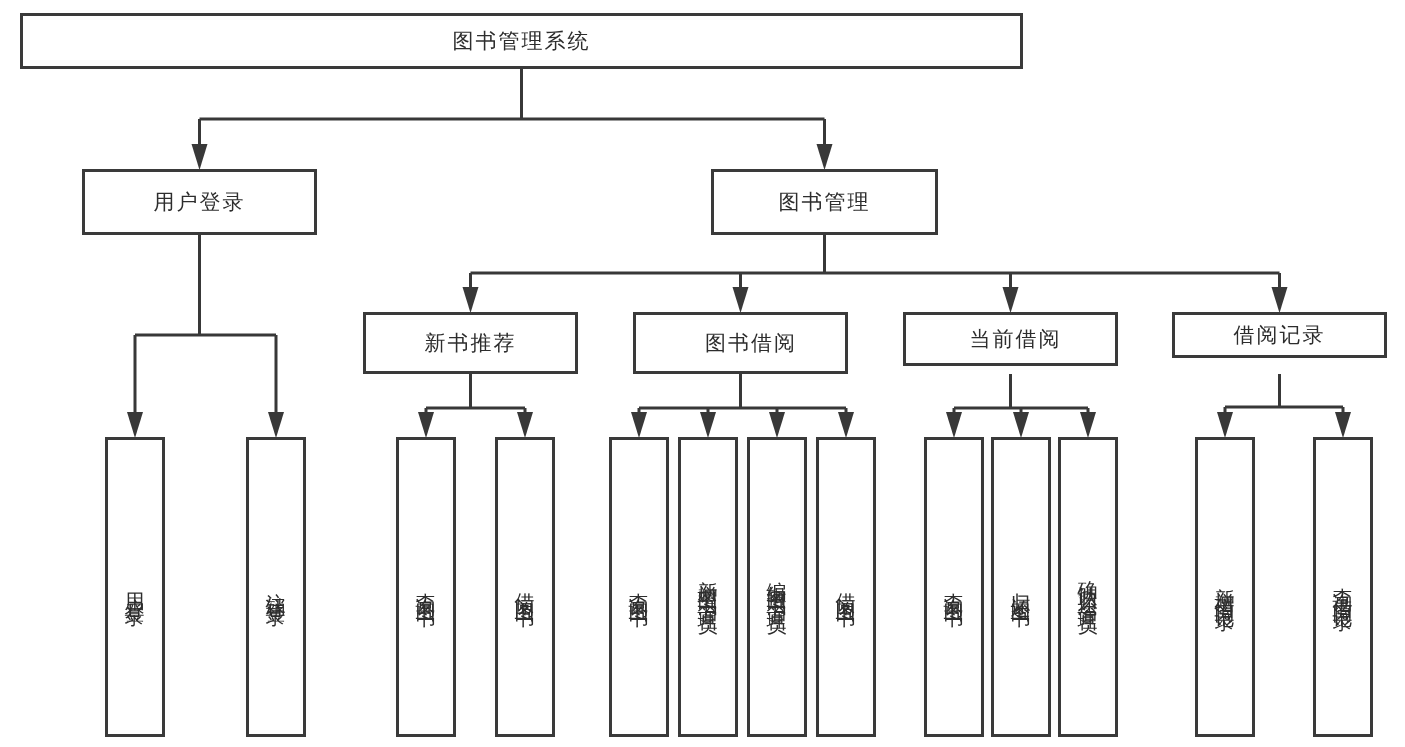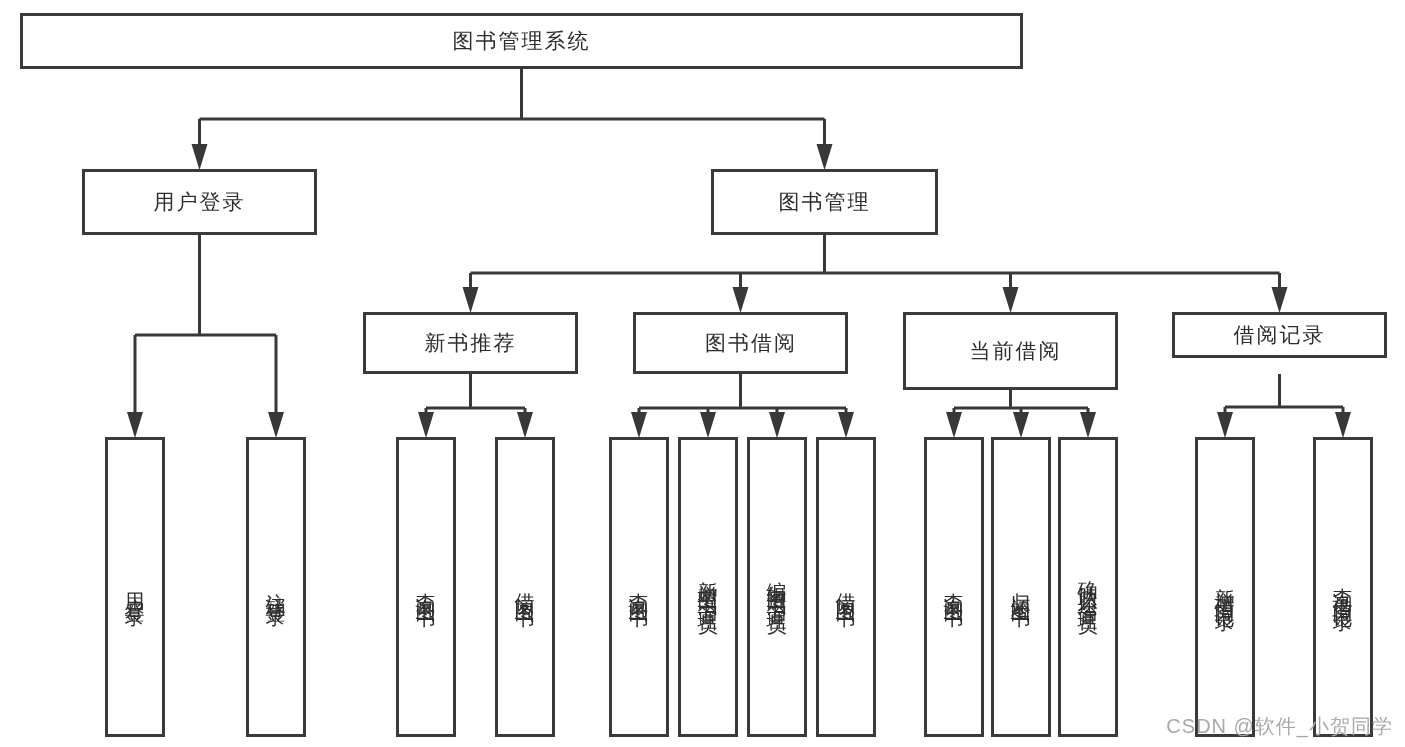--- a/index.html
+++ b/index.html
@@ -106,21 +106,21 @@
       </div>
       <div class="node" style="left: 711px; top: 169px; width: 227px; height: 66px;">
         <span class="lbl">图书管理</span>
       </div>
       <div class="node" style="left: 363px; top: 312px; width: 215px; height: 62px;">
         <span class="lbl">新书推荐</span>
       </div>
       <div class="node" style="left: 633px; top: 312px; width: 215px; height: 62px; padding-left: 21px;">
         <span class="lbl">图书借阅</span>
       </div>
-      <div class="node" style="left: 903px; top: 312px; width: 215px; height: 78px; padding-left: 10px;">
+      <div class="node" style="left: 903px; top: 312px; width: 215px; height: 54px; padding-left: 10px;">
         <span class="lbl">当前借阅</span>
       </div>
       <div class="node" style="left: 1172px; top: 312px; width: 215px; height: 46px;">
         <span class="lbl">借阅记录</span>
       </div>
       <div class="node vertical" style="left: 105px; top: 437px; width: 60px; height: 300px;">
         <span class="lbl">用户登录</span>
       </div>
       <div class="node vertical" style="left: 246px; top: 437px; width: 60px; height: 300px;">
         <span class="lbl">注销登录</span>
@@ -152,14 +152,13 @@
       <div class="node vertical" style="left: 1058px; top: 437px; width: 60px; height: 300px;">
         <span class="lbl">确认归还（管理员）</span>
       </div>
       <div class="node vertical" style="left: 1195px; top: 437px; width: 60px; height: 300px;">
         <span class="lbl">新增借阅记录</span>
       </div>
       <div class="node vertical" style="left: 1313px; top: 437px; width: 60px; height: 300px;">
         <span class="lbl">查询借阅记录</span>
       </div>
     </div>
-  <div class="watermark">CSDN @软件_小贺同学</div>
 </div>
 
 </body></html>

